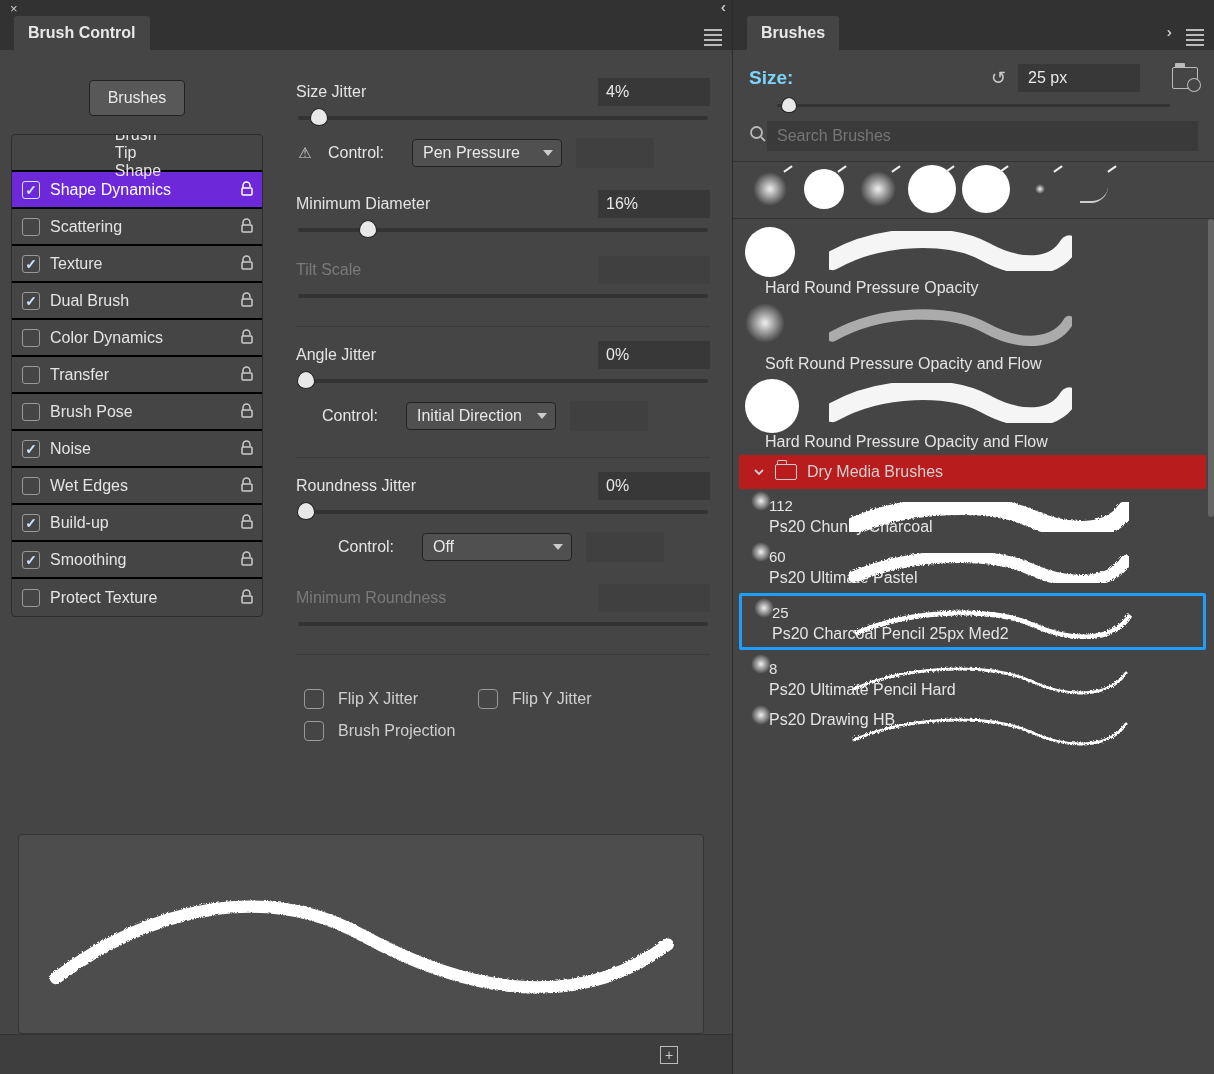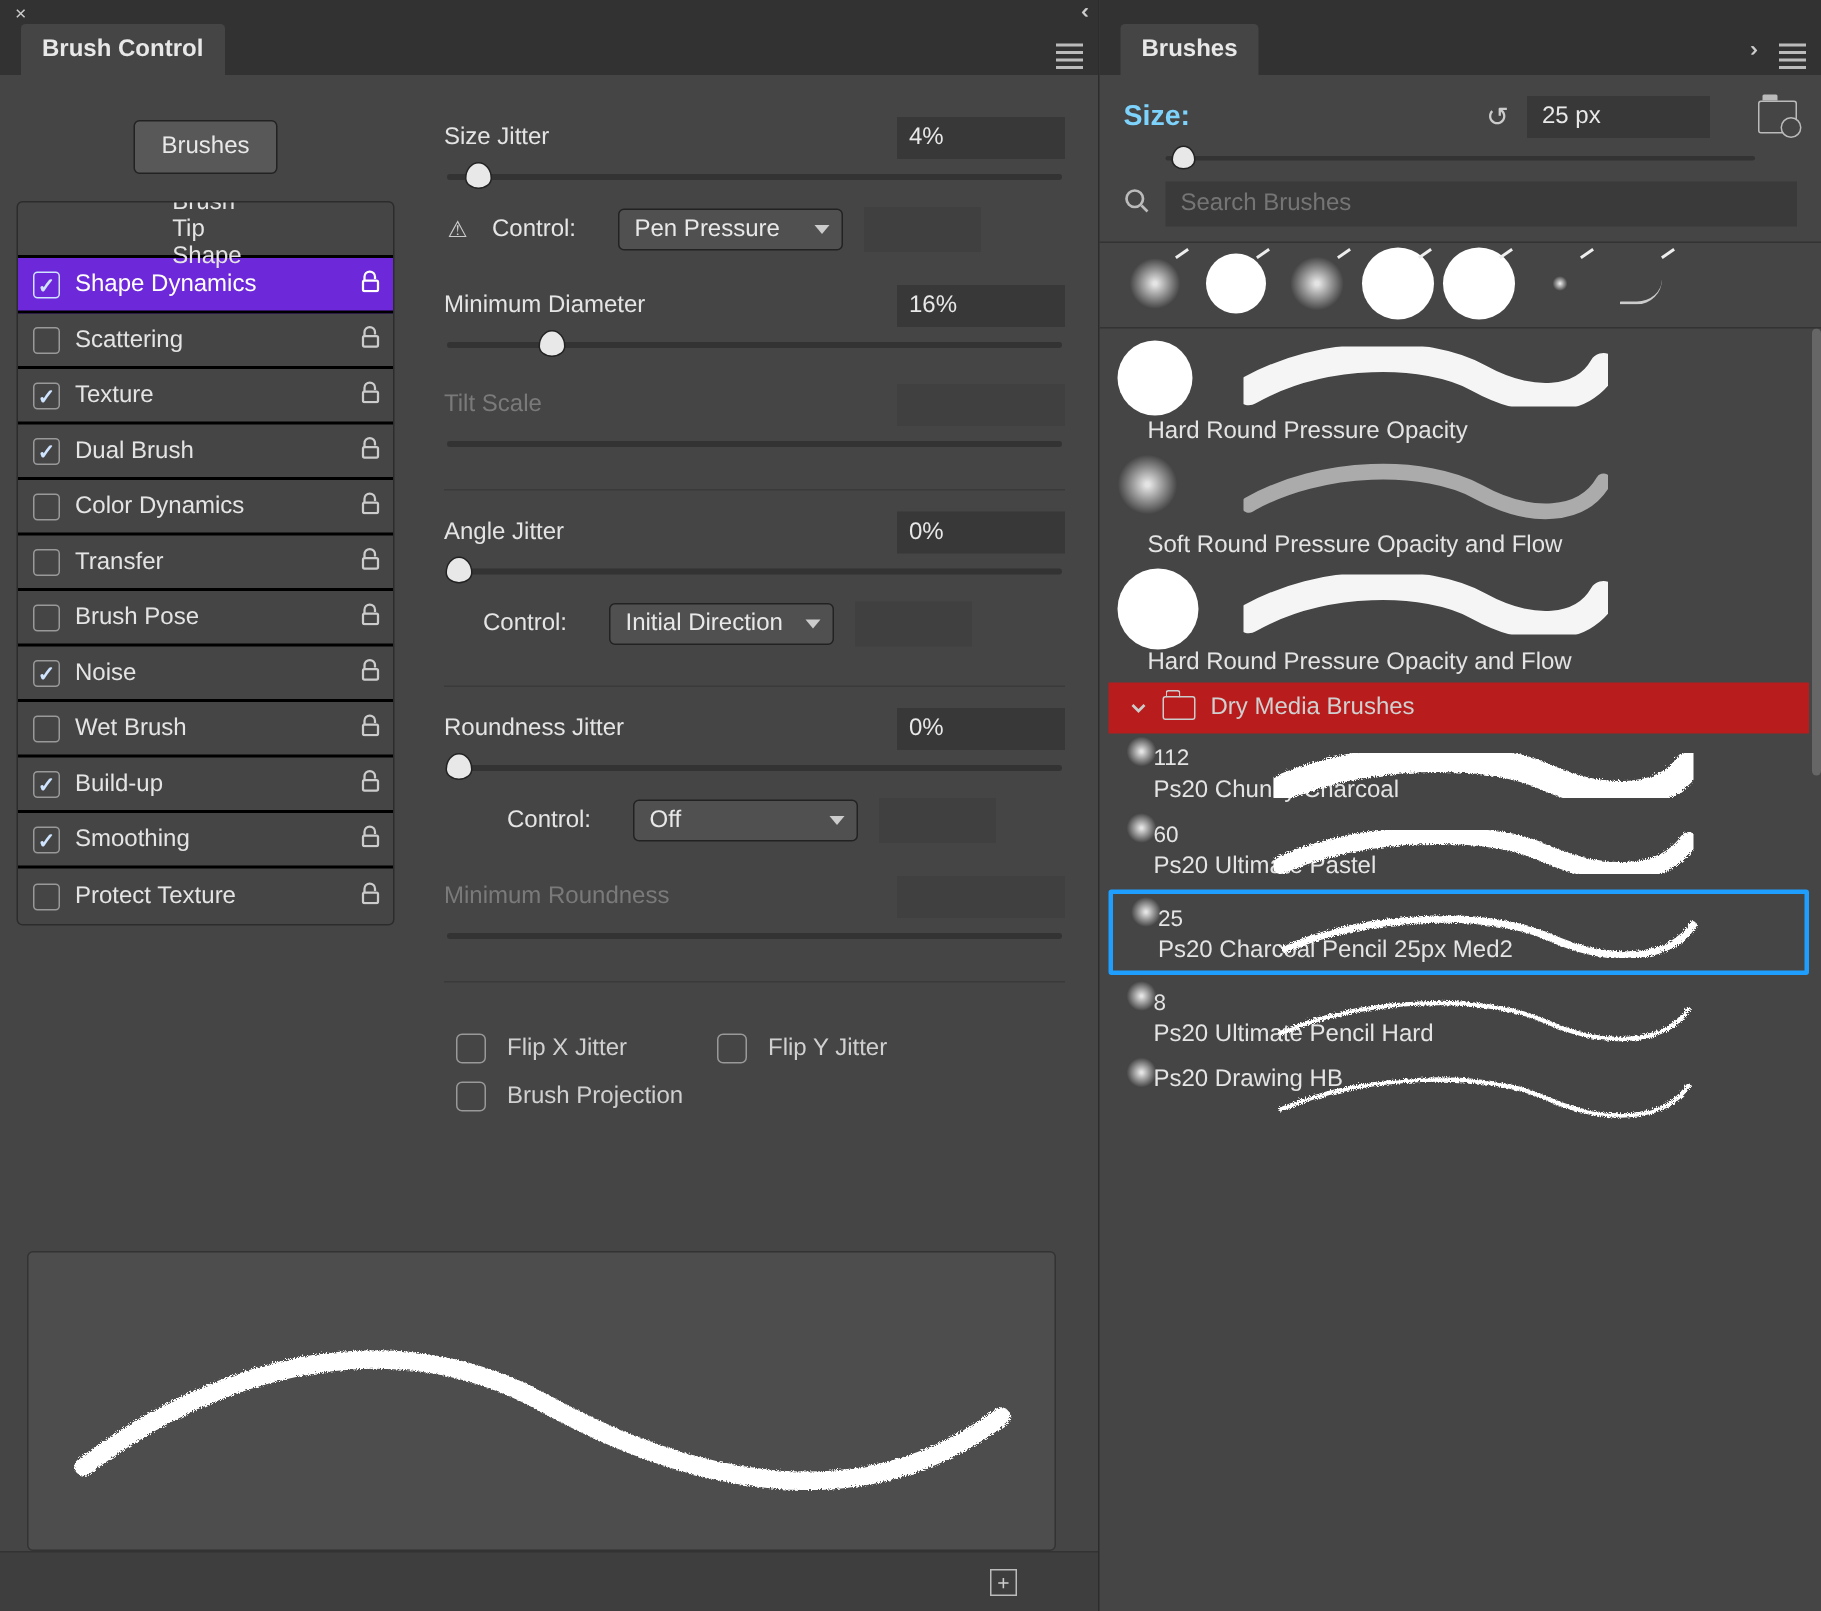--- a/index.html
+++ b/index.html
@@ -68,21 +68,21 @@
   .size-lbl { font-size:19px; color:#7dd3fc; flex:0 0 60px;font-weight:bold;}
   .size-spacer { flex:1;}
   .reset-ico { font-size:18px; color:#ccc; cursor:pointer;}
   .size-val { width:122px; height:28px; background:#383838; color:#e8e8e8; padding:0 10px; font-size:16px; display:flex; align-items:center;}
   .folder-ico { width:26px; height:22px; border:1px solid #bbb; border-radius:2px; position:relative; margin-left:20px;}
   .folder-ico::before { content:""; position:absolute; top:-5px; left:2px; width:10px; height:4px; background:#bbb; border-radius:1px 1px 0 0;}
   .folder-ico::after { content:""; position:absolute; bottom:-4px; right:-4px; width:12px; height:12px; background:#454545; border-radius:50%; border:1px solid #bbb; transform: rotate(-45deg);}
   .rp-slider-wrap { padding:4px 28px 0 28px;}
   .rp-track { position:relative; height:3px; background:#333; border-radius:2px;}
   .rp-track .thumb { position:absolute; top:-7px; width:16px; height:16px; background:#e8e8e8; border:1px solid #222; border-radius:50% 50% 50% 50% / 60% 60% 40% 40%; transform:translateX(-50%);}
-  .search-row { display:flex; align-items:center; gap:10px; padding:10px 16px;}
+  .search-row { display:flex; align-items:center; padding:10px 16px;}
   .search-ico { color:#bbb; font-size:16px;}
   .search-input { flex:1; height:30px; background:#3a3a3a; border:none; color:#bbb; padding:0 10px; font-size:16px;}
   .thumb-strip { display:flex; gap:0; padding:4px 10px 6px 10px; border-top:1px solid #333; border-bottom:1px solid #333;}
   .tt { width:54px; height:46px; display:flex; align-items:center; justify-content:center; position:relative; cursor:pointer;}
   .tt .corner { position:absolute; top:2px; right:4px; width:10px; height:2px; background:#eee; transform:rotate(-35deg);}
   .dot { border-radius:50%; }
   .soft { background: radial-gradient(circle,#e4e4e4 0%,#e4e4e4 5%,transparent 70%);}
   .hard { background:#fff;}
   .brush-list { flex:1; overflow:auto; padding:6px 8px 6px 6px; position:relative;}
   .blk { padding:8px 0 4px 26px; position:relative;}
@@ -181,21 +181,21 @@
           <div class="opt-row">
             <div class="cb checked"></div>
             <span class="lbl">Noise</span>
             <span class="lock"><svg width="14" height="15" viewBox="0 0 14 15">
                 <path d="M3 7 V4.5 a3.5 3.5 0 0 1 7 0 V6" stroke="#ccc" stroke-width="1.5" fill="none"></path>
                 <rect x="2" y="7" width="10" height="7" rx="1" stroke="#ccc" stroke-width="1.5" fill="none"></rect>
               </svg></span>
           </div>
           <div class="opt-row">
             <div class="cb"></div>
-            <span class="lbl">Wet Brush</span>
+            <span class="lbl">Wet Edges</span>
             <span class="lock"><svg width="14" height="15" viewBox="0 0 14 15">
                 <path d="M3 7 V4.5 a3.5 3.5 0 0 1 7 0 V6" stroke="#ccc" stroke-width="1.5" fill="none"></path>
                 <rect x="2" y="7" width="10" height="7" rx="1" stroke="#ccc" stroke-width="1.5" fill="none"></rect>
               </svg></span>
           </div>
           <div class="opt-row">
             <div class="cb checked"></div>
             <span class="lbl">Build-up</span>
             <span class="lock"><svg width="14" height="15" viewBox="0 0 14 15">
                 <path d="M3 7 V4.5 a3.5 3.5 0 0 1 7 0 V6" stroke="#ccc" stroke-width="1.5" fill="none"></path>

